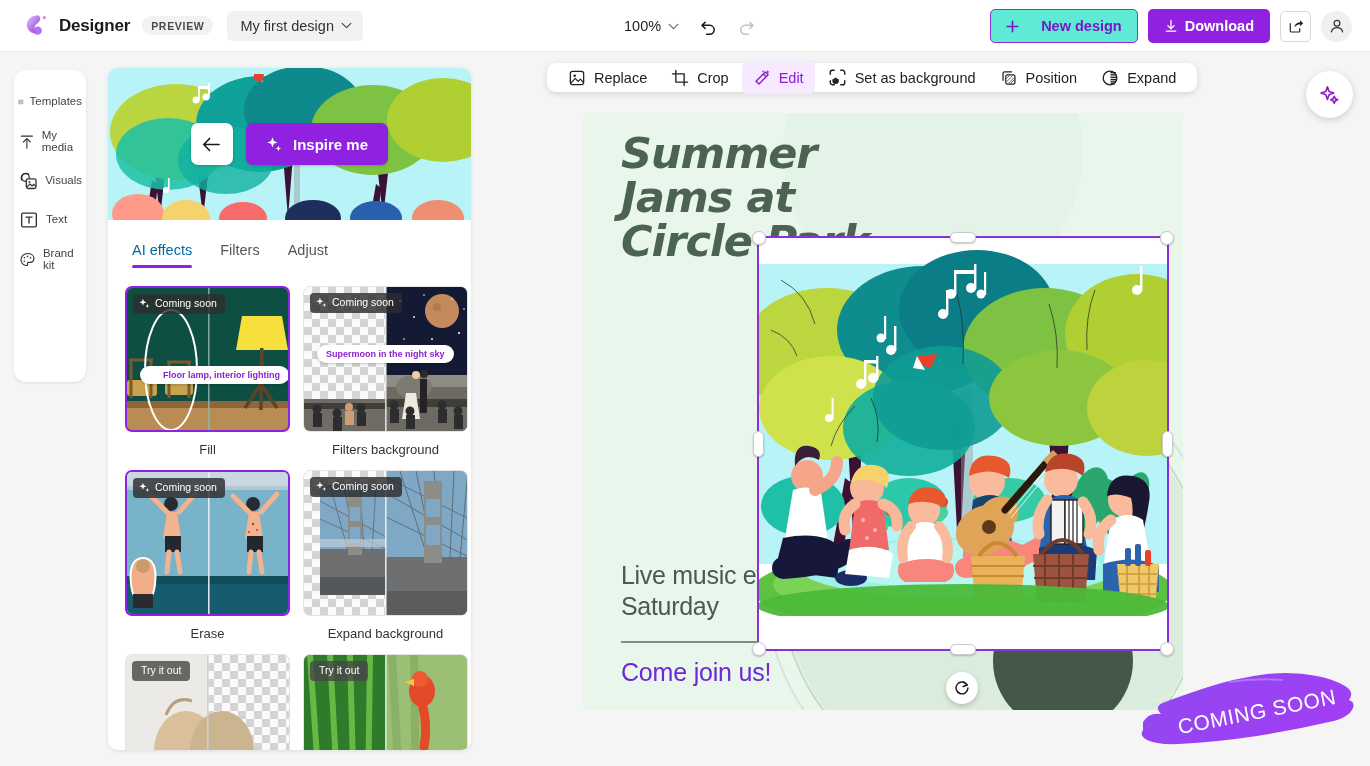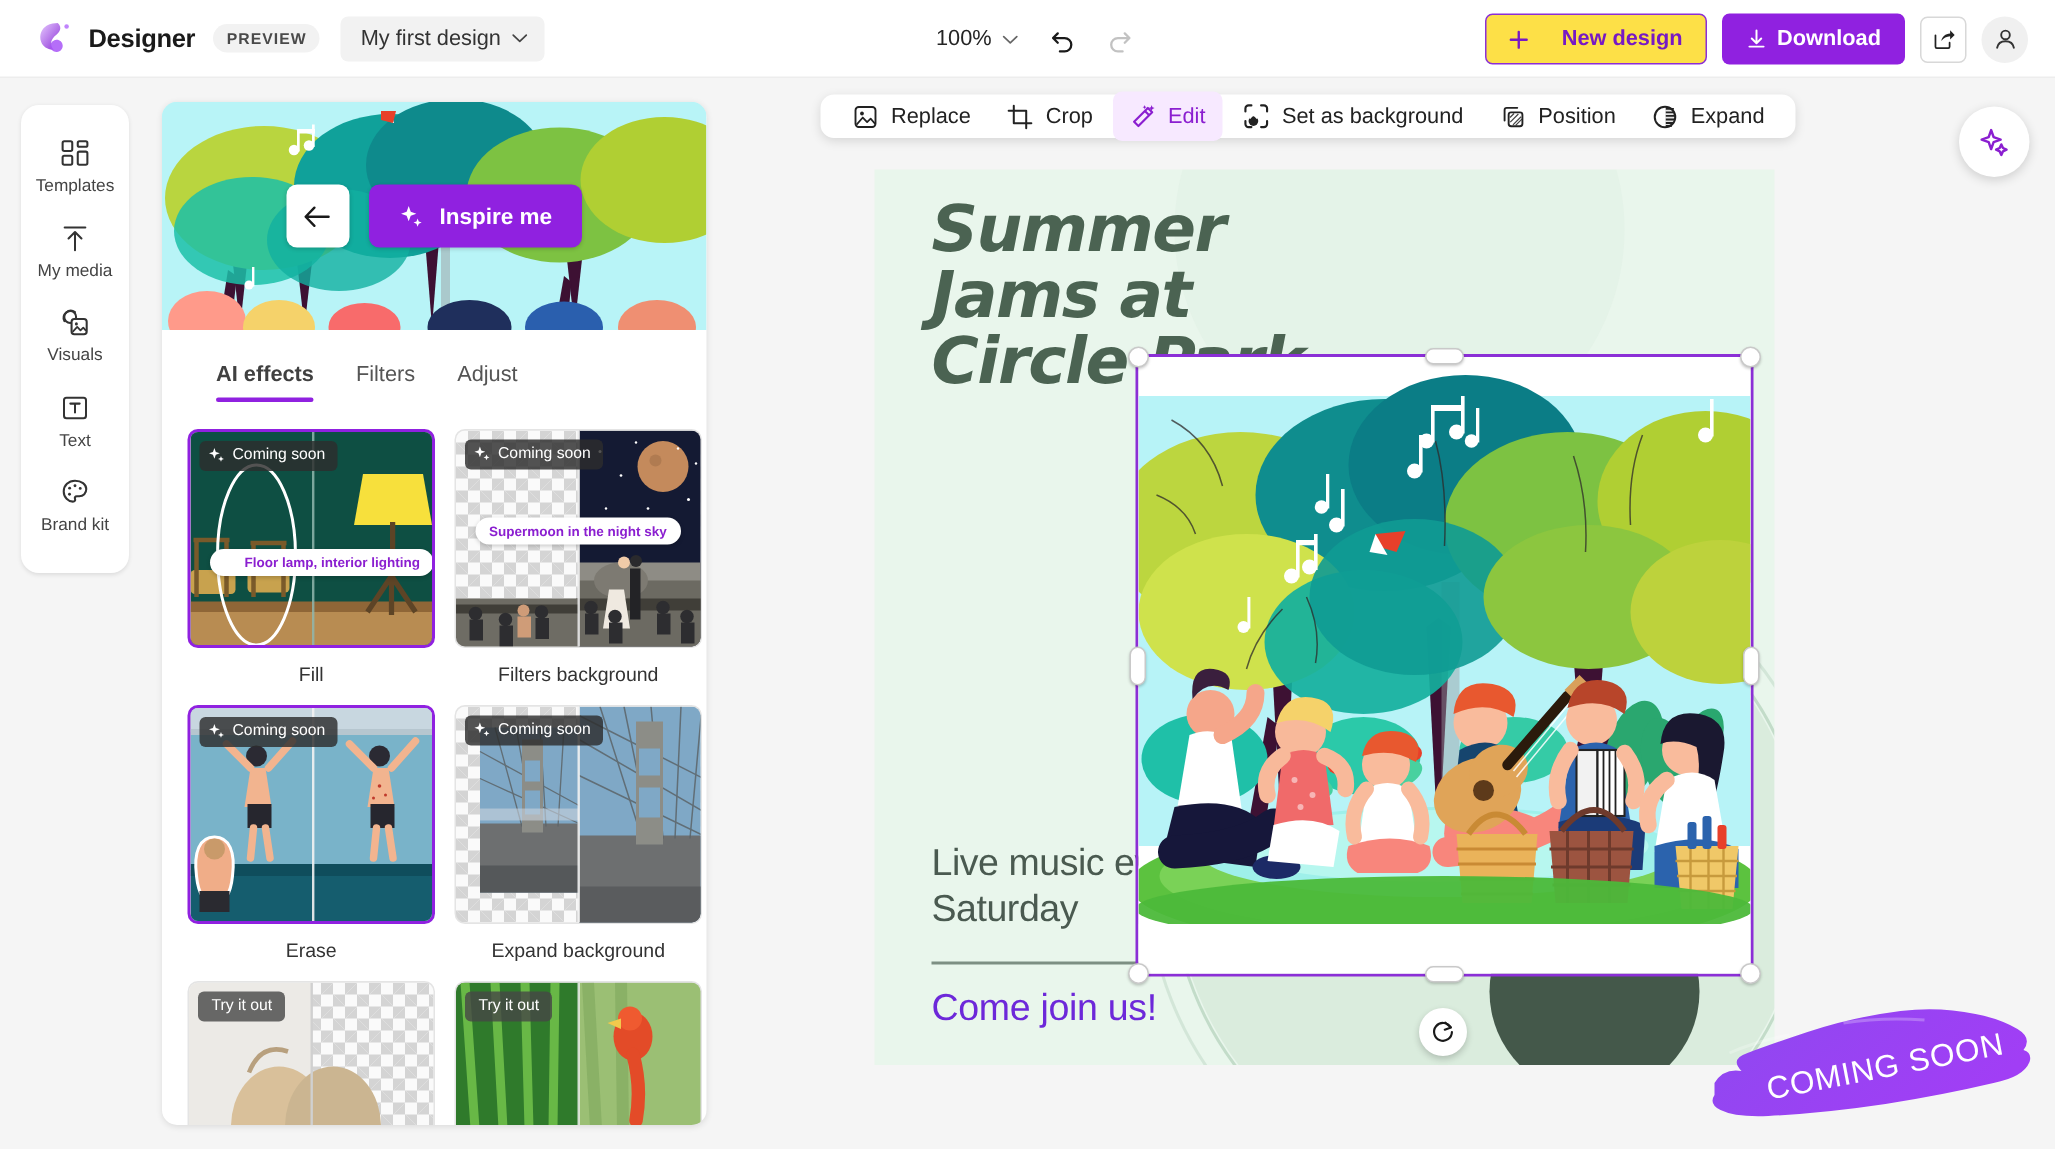--- a/index.html
+++ b/index.html
@@ -42,21 +42,21 @@
   }
   .icon-btn.disabled { cursor: default; }
 
   .topright {
     position: absolute; right: 18px; top: 0; height: 52px;
     display: flex; align-items: center; gap: 10px;
   }
   .btn-new {
     display: flex; align-items: center; gap: 22px;
     height: 34px; padding: 0 15px; border-radius: 5px;
-    border: 1px solid #8b2fd6; background: #fde047; color: #7719c4;
+    border: 1px solid #8b2fd6; background: #5eead4; color: #7719c4;
     font-size: 14.5px; font-weight: bold; cursor: pointer;
     font-family: "Liberation Sans", sans-serif;
   }
   .btn-download {
     display: flex; align-items: center; gap: 7px;
     height: 34px; padding: 0 16px; border-radius: 5px; border: none;
     background: #9021e0; color: #fff; font-size: 14.5px; font-weight: bold; cursor: pointer;
     font-family: "Liberation Sans", sans-serif;
   }
   .btn-square {
@@ -69,21 +69,21 @@
   }
 
   
   .rail {
     position: absolute; left: 14px; top: 70px; width: 72px; height: 312px;
     background: #fff; border-radius: 12px;
     box-shadow: 0 1px 3px rgba(0,0,0,.10);
     display: flex; flex-direction: column; align-items: center; padding-top: 14px; gap: 3px;
   }
   .rail-item {
-    width: 64px; display: flex; flex-direction: column; align-items: center;
+    width: 64px; display: flex; flex-direction: row; align-items: center;
     gap: 6px; padding: 7px 0 7px; border-radius: 8px; cursor: pointer;
   }
   .rail-label { font-size: 11.5px; color: #444; line-height: 1; }
 
   
   .panel {
     position: absolute; left: 108px; top: 68px; width: 363px; height: 682px;
     background: #fff; border-radius: 10px; box-shadow: 0 1px 4px rgba(0,0,0,.10);
     overflow: hidden;
   }
@@ -102,21 +102,21 @@
   }
   .inspire-btn {
     display: flex; align-items: center; gap: 10px; height: 42px; padding: 0 20px;
     background: #9021e0; color: #fff; border: none; border-radius: 7px;
     font-size: 15px; font-weight: bold; cursor: pointer;
     font-family: "Liberation Sans", sans-serif;
     box-shadow: 0 1px 3px rgba(0,0,0,.18);
   }
   .tabs { display: flex; gap: 28px; padding: 22px 24px 0; }
   .tab { position: relative; font-size: 14.5px; color: #555; padding-bottom: 10px; cursor: pointer; }
-  .tab.active { color: #404040; font-weight: bold; margin-left: 12px; }
+  .tab.active { color: #0369a1; font-weight: normal; }
   .tab.active::after {
     content: ""; position: absolute; left: 0; right: 0; bottom: 0;
     height: 3px; background: #9021e0; border-radius: 2px;
   }
   .grid {
     display: grid; grid-template-columns: 165px 165px; gap: 13px 13px;
     padding: 18px 17px 0; 
   }
   .card { cursor: pointer; }
   .card-thumb {

